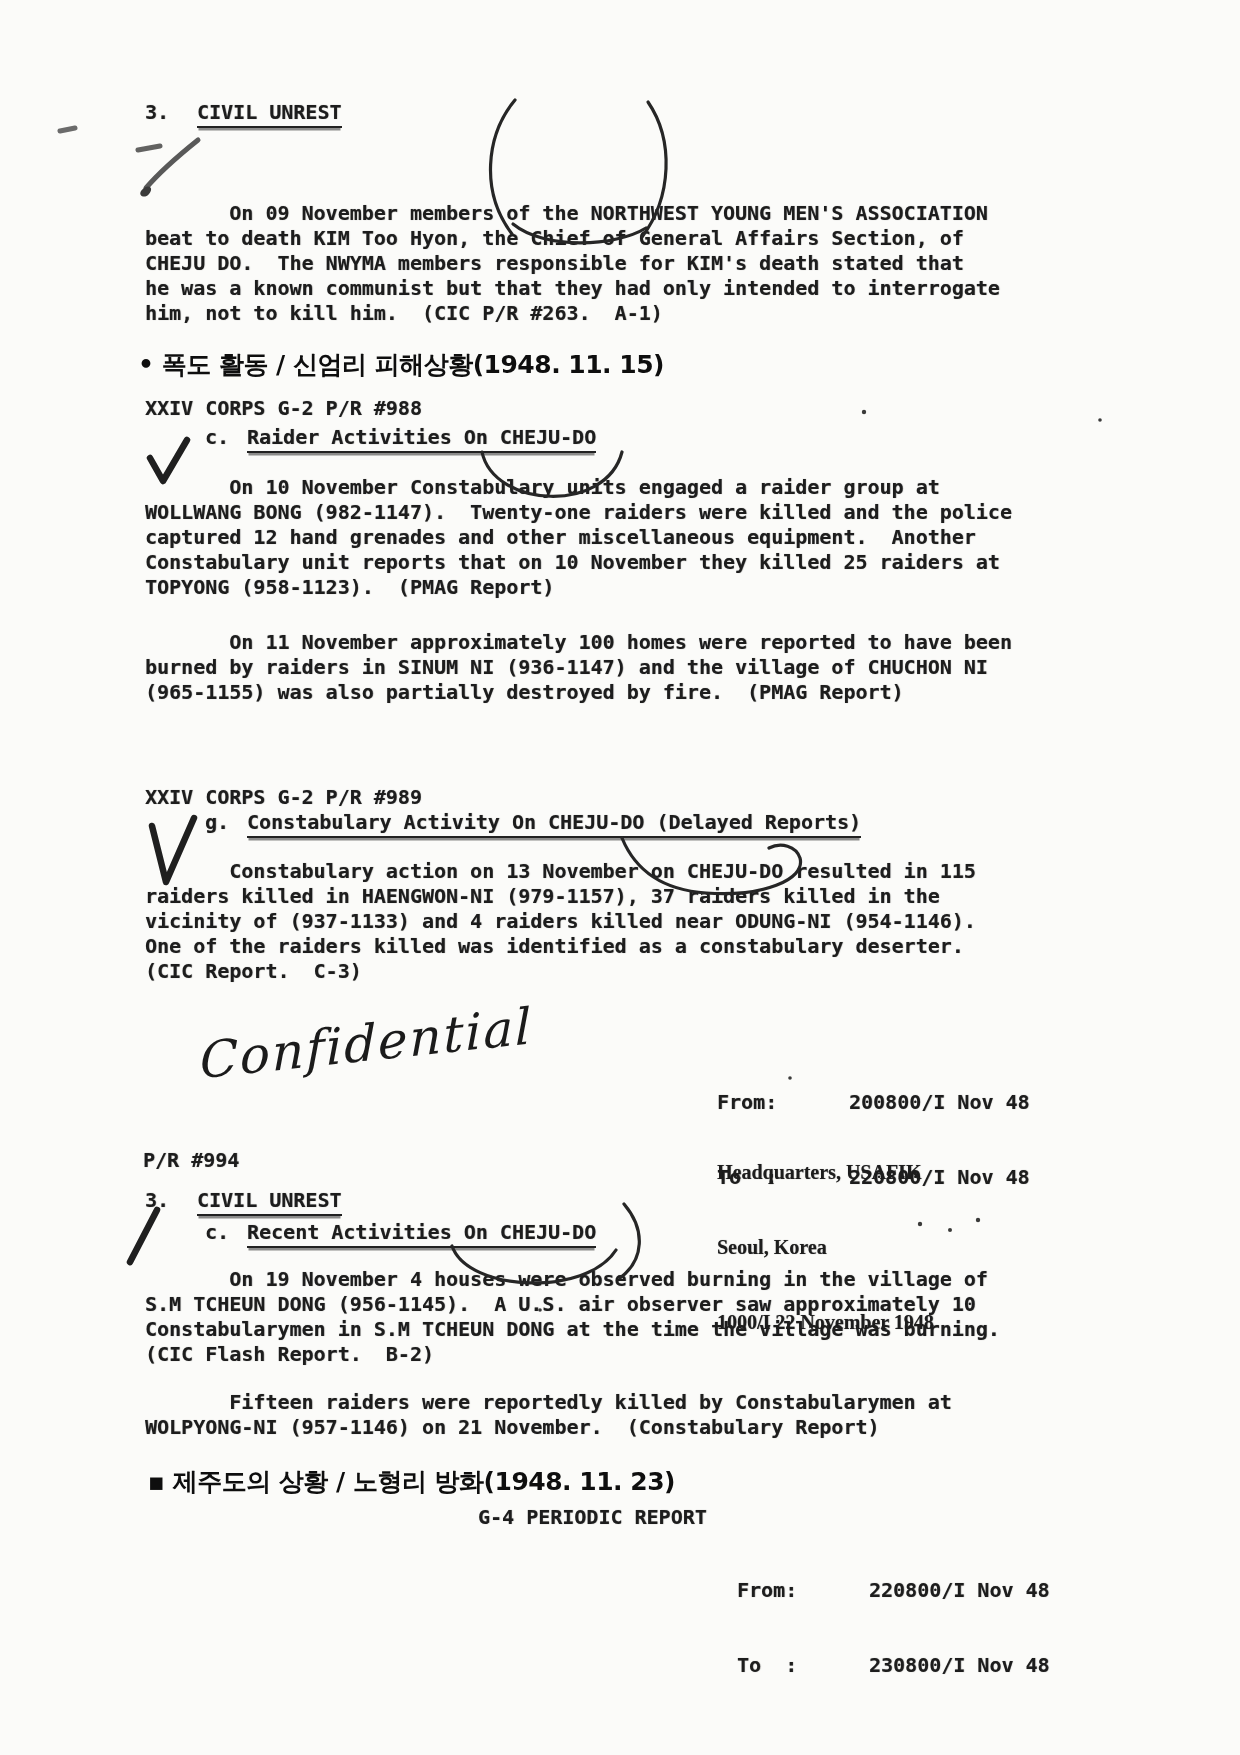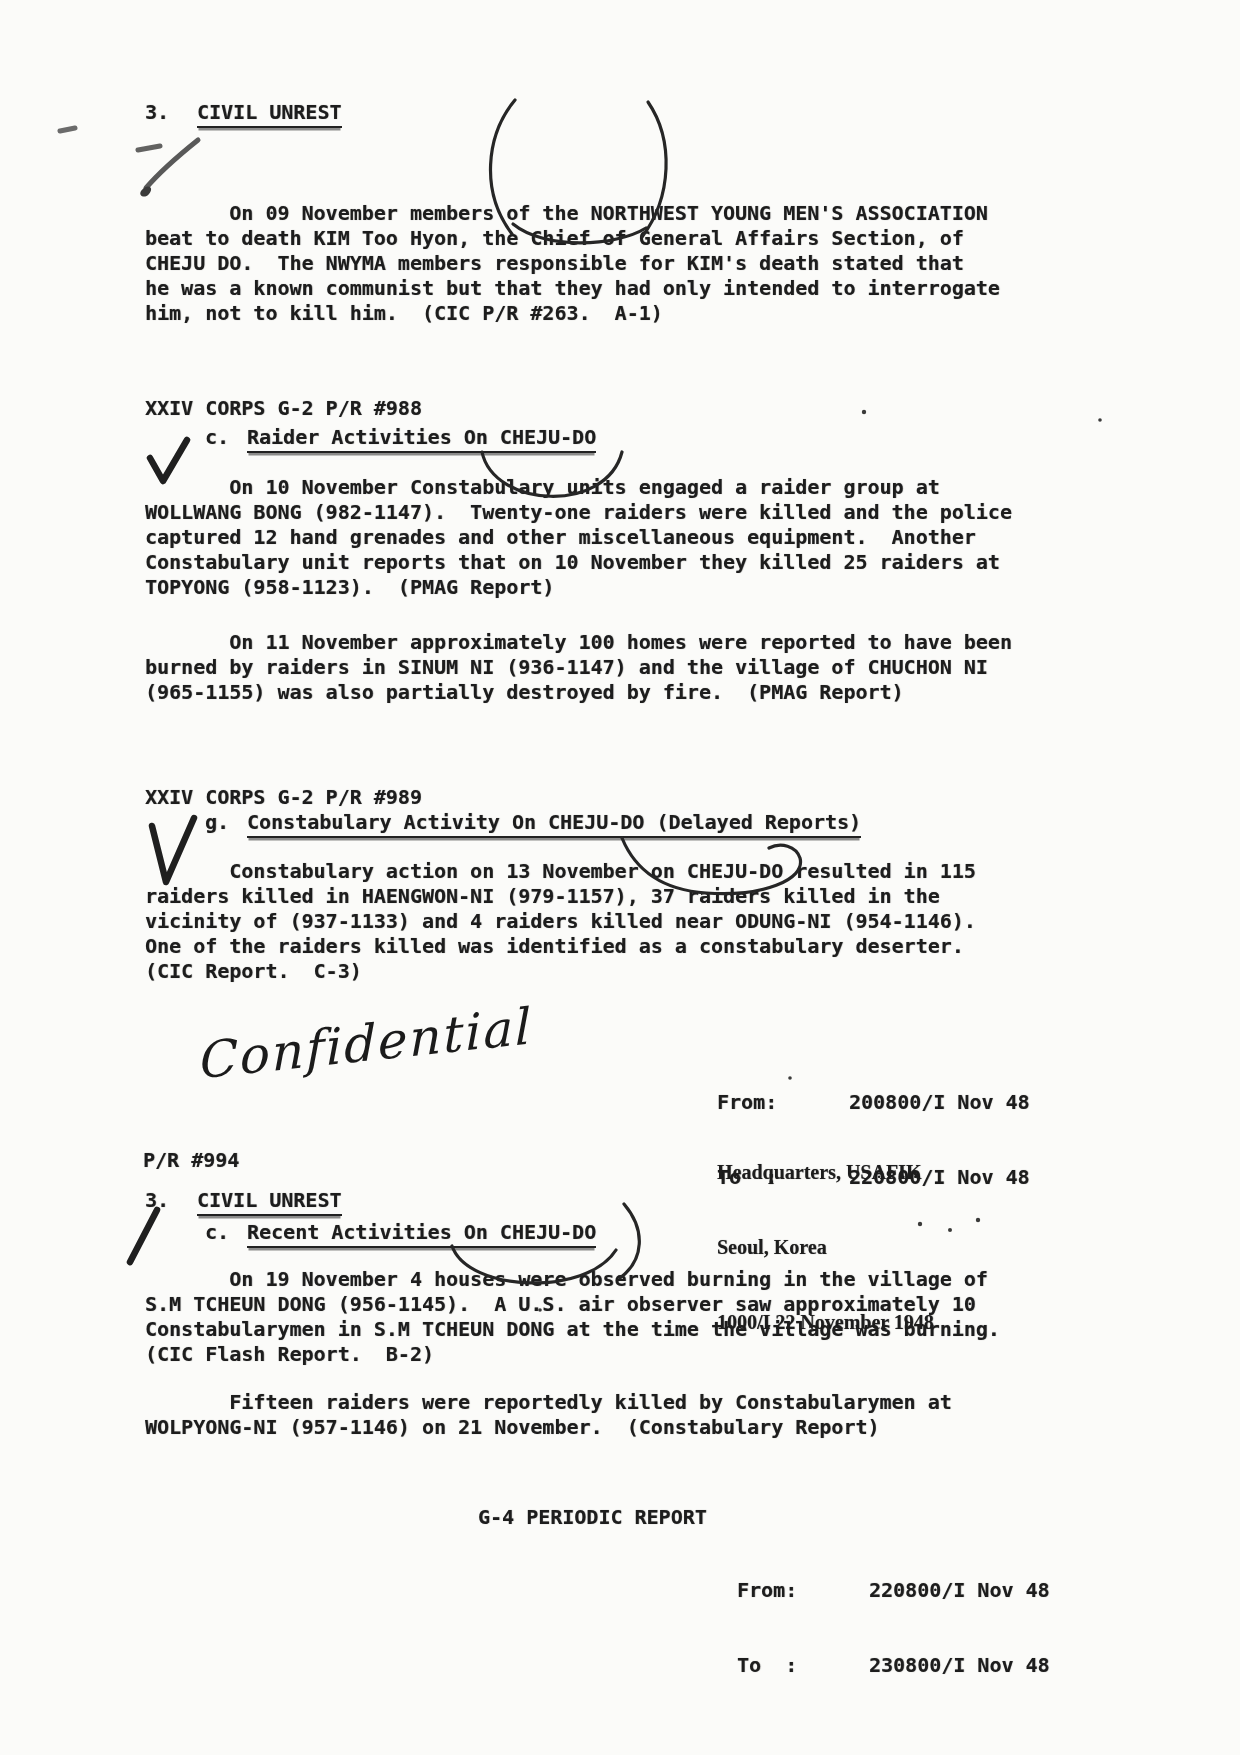--- a/index.html
+++ b/index.html
@@ -52,20 +52,21 @@
 
   <div class="mono" style="left:145px;top:100px;"><span class="lbl lbl-sec">3.</span><span class="u">CIVIL UNREST</span></div>
 
 
   <div class="mono" style="left:145px;top:201px;">       On 09 November members of the NORTHWEST YOUNG MEN'S ASSOCIATION
 beat to death KIM Too Hyon, the Chief of General Affairs Section, of
 CHEJU DO.  The NWYMA members responsible for KIM's death stated that
 he was a known communist but that they had only intended to interrogate
 him, not to kill him.  (CIC P/R #263.  A-1)</div>
 
+  <div class="kr" style="left:138px;top:350px;">• 폭도 활동 / 신엄리 피해상황(1948. 11. 15)</div>
 
   <div class="mono" style="left:145px;top:396px;">XXIV CORPS G-2 P/R #988</div>
 
   <div class="mono" style="left:205px;top:425px;"><span class="lbl lbl-item">c.</span><span class="u">Raider Activities On CHEJU-DO</span></div>
 
   <div class="mono" style="left:145px;top:475px;">       On 10 November Constabulary units engaged a raider group at
 WOLLWANG BONG (982-1147).  Twenty-one raiders were killed and the police
 captured 12 hand grenades and other miscellaneous equipment.  Another
 Constabulary unit reports that on 10 November they killed 25 raiders at
 TOPYONG (958-1123).  (PMAG Report)</div>
@@ -106,20 +107,21 @@
   <div class="mono" style="left:205px;top:1220px;"><span class="lbl lbl-item">c.</span><span class="u">Recent Activities On CHEJU-DO</span></div>
 
   <div class="mono" style="left:145px;top:1267px;">       On 19 November 4 houses were observed burning in the village of
 S.M TCHEUN DONG (956-1145).  A U.S. air observer saw approximately 10
 Constabularymen in S.M TCHEUN DONG at the time the village was burning.
 (CIC Flash Report.  B-2)</div>
 
   <div class="mono" style="left:145px;top:1390px;">       Fifteen raiders were reportedly killed by Constabularymen at
 WOLPYONG-NI (957-1146) on 21 November.  (Constabulary Report)</div>
 
+  <div class="kr" style="left:148px;top:1467px;">▪ 제주도의 상황 / 노형리 방화(1948. 11. 23)</div>
 
   <div class="mono" style="left:478px;top:1505px;">G-4 PERIODIC REPORT</div>
 
   <div class="mono period" style="left:737px;top:1528px;">
     <div class="row"><span class="plabel">From:</span><span>220800/I Nov 48</span></div>
     <div class="row"><span class="plabel">To  :</span><span>230800/I Nov 48</span></div>
   </div>
 
   <svg class="marks" width="1240" height="1755" viewBox="0 0 1240 1755">
 

